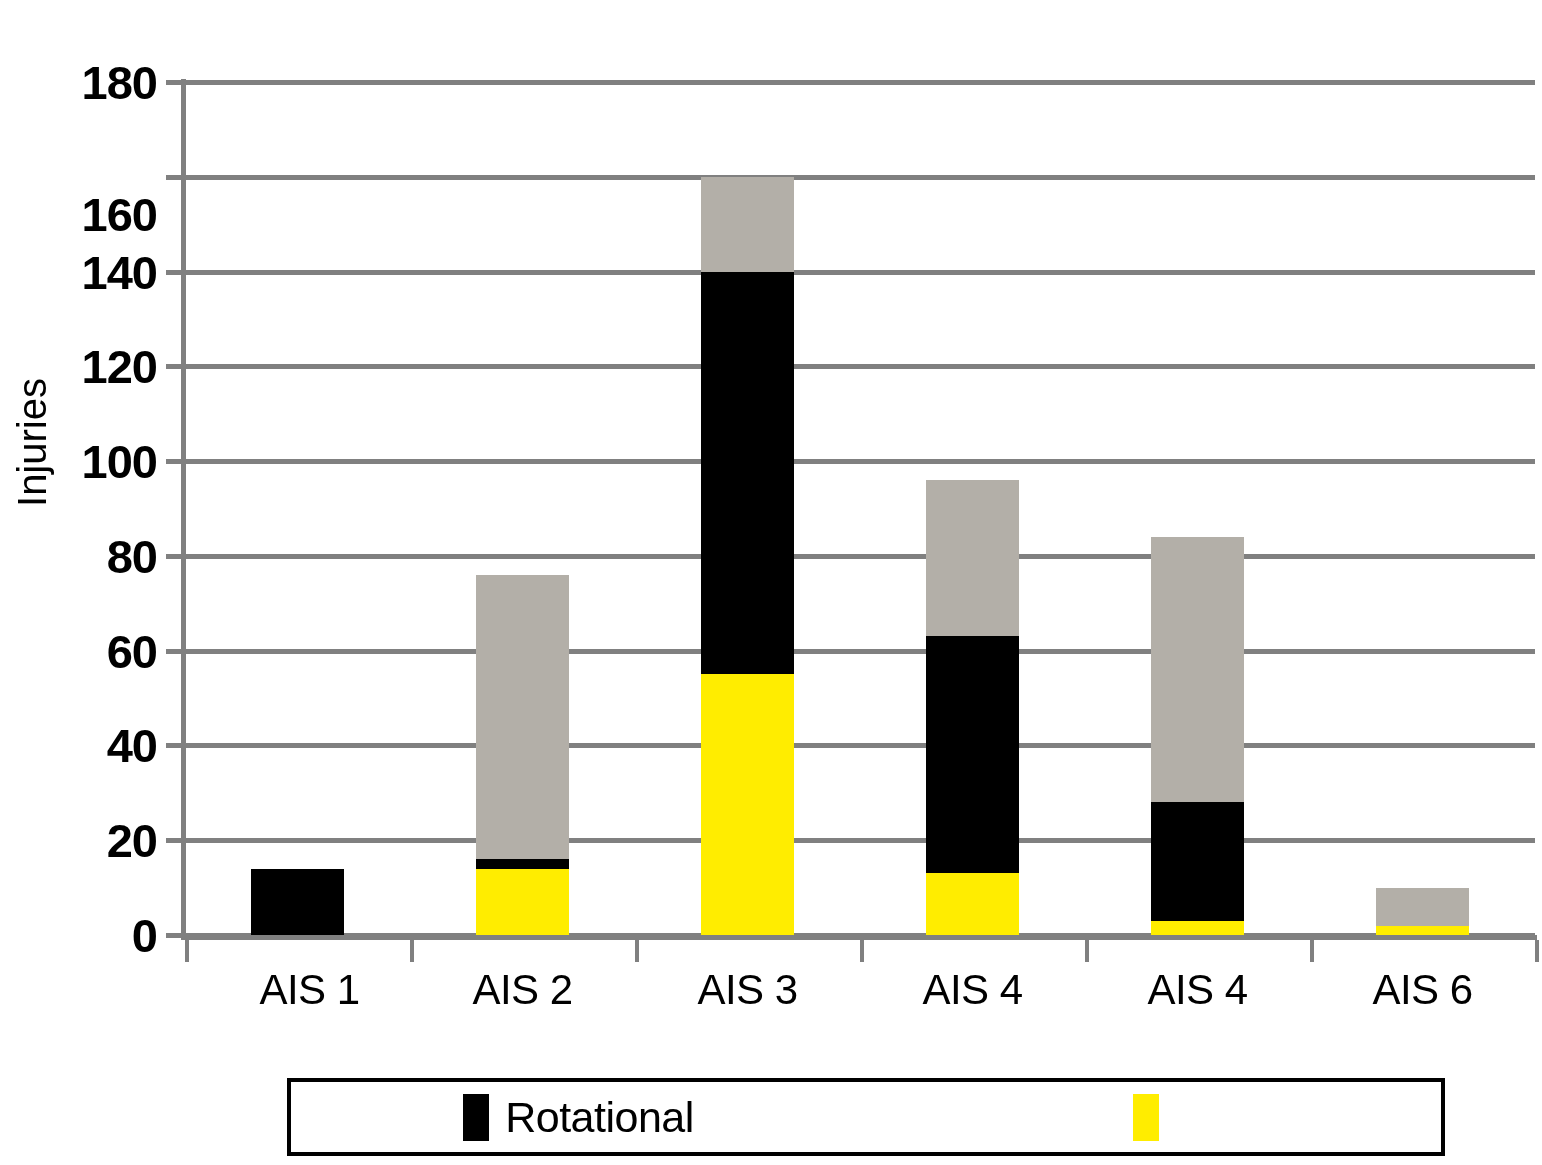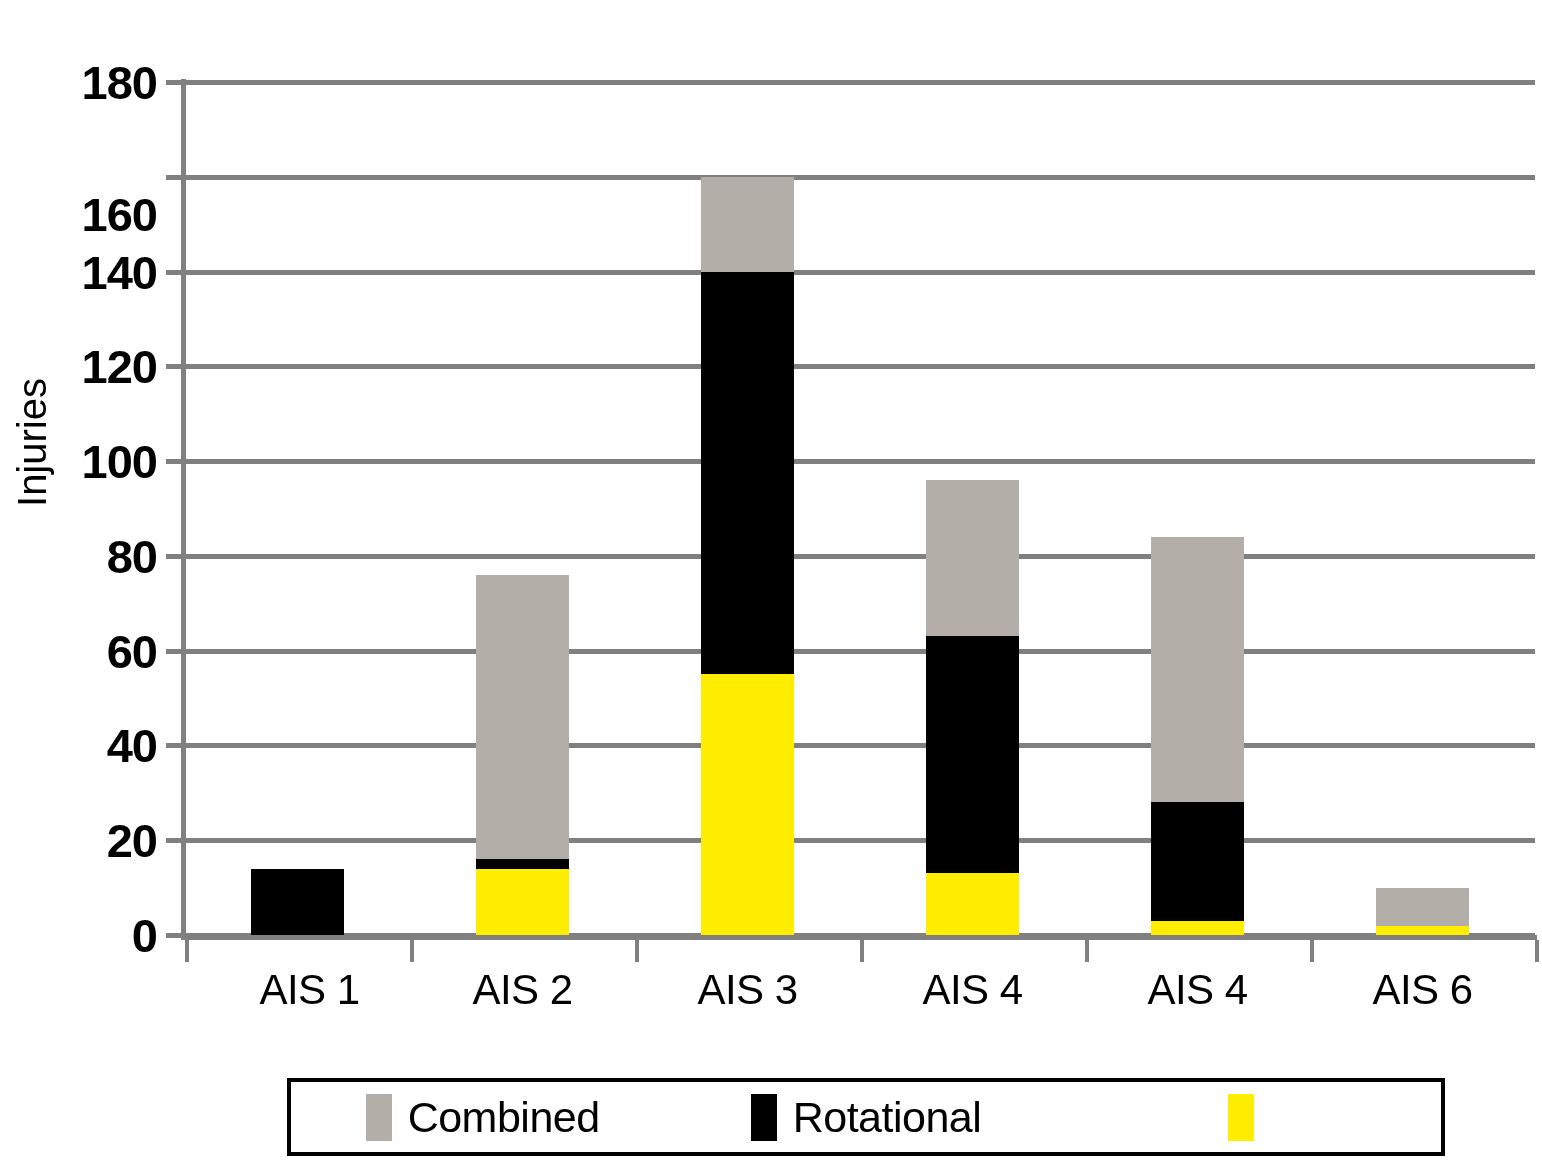--- a/index.html
+++ b/index.html
@@ -208,24 +208,20 @@
       <div class="xtick-label" style="left: 197px;">AIS 1</div>
       <div class="xtick-label" style="left: 410px;">AIS 2</div>
       <div class="xtick-label" style="left: 635px;">AIS 3</div>
       <div class="xtick-label" style="left: 860px;">AIS 4</div>
       <div class="xtick-label" style="left: 1085px;">AIS 4</div>
       <div class="xtick-label" style="left: 1310px;">AIS 6</div>
     </div>
 
   <div class="legend-box" id="legend">
       <div class="legend-item">
-        <span class="legend-swatch" style="background: rgb(179, 175, 168);"></span>
-        <span class="legend-label">Combined</span>
-      </div>
-      <div class="legend-item">
         <span class="legend-swatch" style="background: rgb(0, 0, 0);"></span>
         <span class="legend-label">Rotational</span>
       </div>
       <div class="legend-item">
         <span class="legend-swatch" style="background: rgb(255, 237, 0);"></span>
       </div>
     </div>
 
 </div>
 

